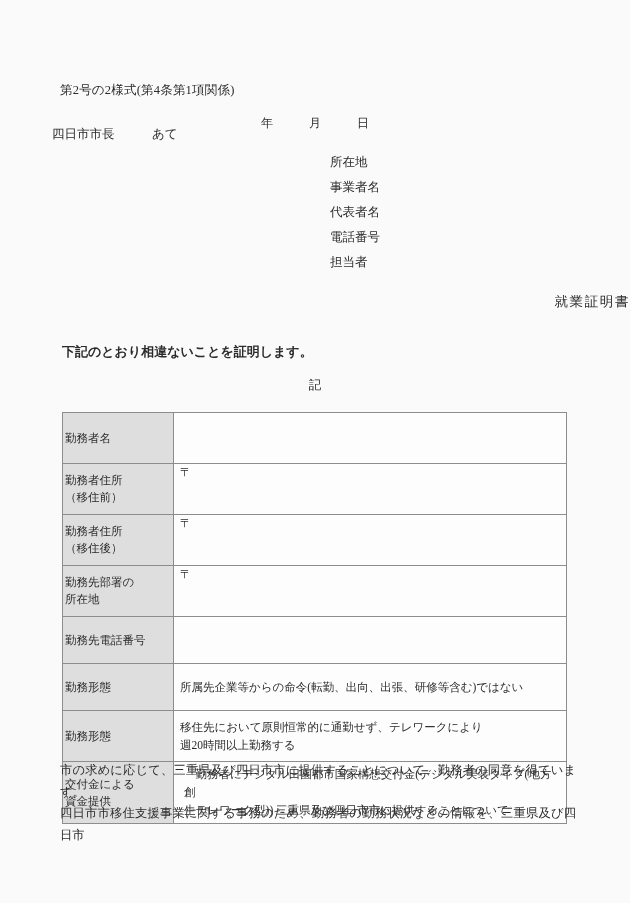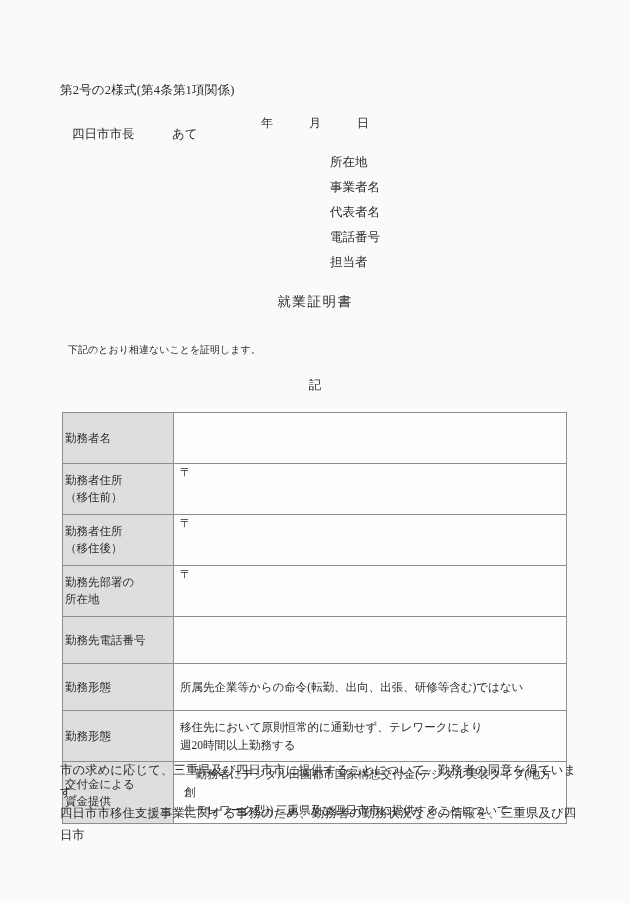--- a/index.html
+++ b/index.html
@@ -39,21 +39,21 @@
     left: 60px;
     right: 60px;
     top: 115px;
     font-size: 12px;
     text-align: center;
     white-space: pre;
   }
 
   .addressee {
     position: absolute;
-    left: 72px;
+    left: 52px;
     top: 126px;
     font-size: 12.5px;
     white-space: pre;
   }
 
   
   .issuer {
     position: absolute;
     left: 330px;
     top: 150px;
@@ -64,31 +64,32 @@
     line-height: 25px;
     white-space: nowrap;
   }
 
   
   .doc-title {
     position: absolute;
     left: 0;
     right: 0;
     top: 293px;
-    text-align: center;
+    text-align: right;
     font-size: 13.5px;
     letter-spacing: 1.6px;
   }
 
   .certify-line {
     position: absolute;
-    left: 68px;
+    left: 62px;
     top: 343px;
-    font-size: 10px;
+    font-size: 13px;
     white-space: nowrap;
+    font-weight: bold;
   }
 
   .ki-mark {
     position: absolute;
     left: 0;
     right: 0;
     top: 377px;
     text-align: center;
     font-size: 12.5px;
   }

